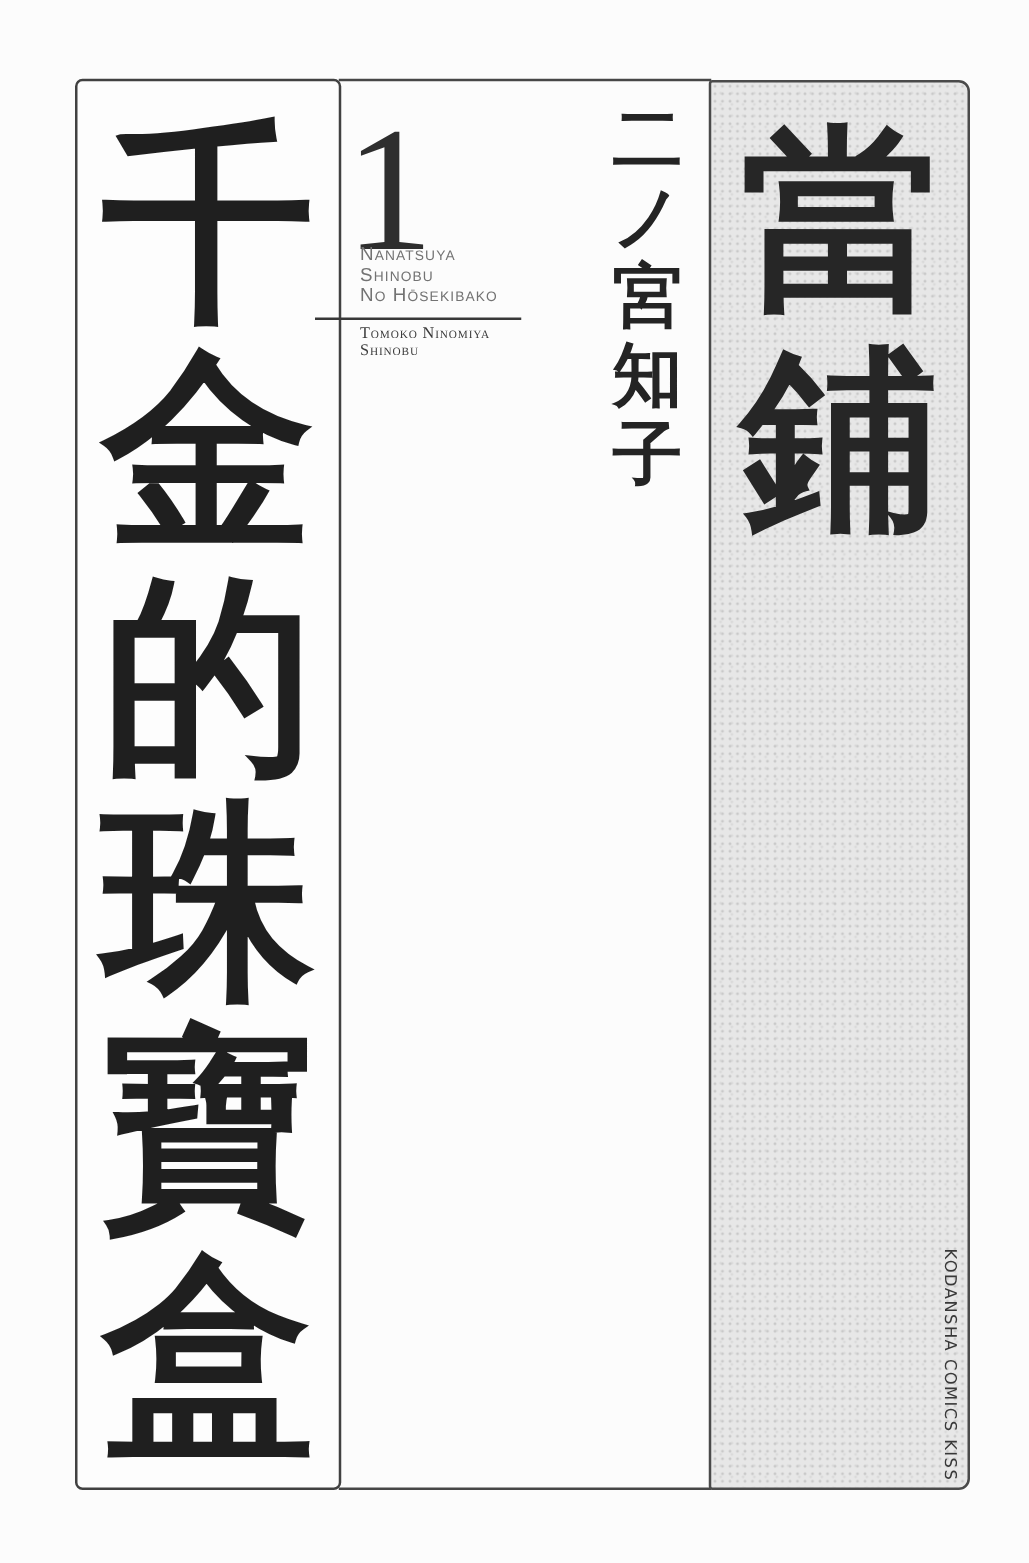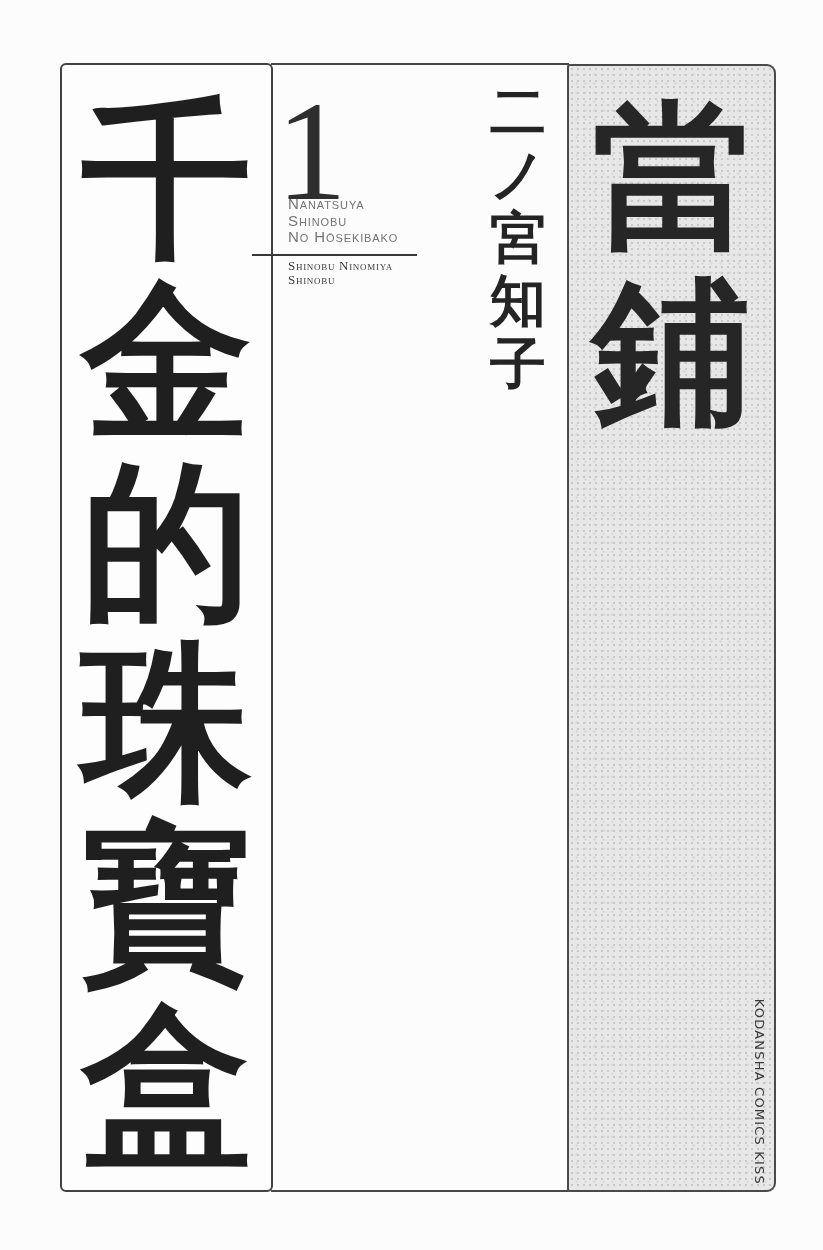--- a/index.html
+++ b/index.html
@@ -159,21 +159,21 @@
 
   <div class="series-romaji">
     <div>Nanatsuya</div>
     <div>Shinobu</div>
     <div>No Hōsekibako</div>
   </div>
 
   <div class="credit-rule"></div>
 
   <div class="credits">
-    <div>Shinobu Ninomiya</div>
+    <div>Tomoko Ninomiya</div>
     <div>Shinobu</div>
   </div>
 
   <div class="author">
     <div class="author-char">二</div>
     <div class="author-char">ノ</div>
     <div class="author-char">宮</div>
     <div class="author-char">知</div>
     <div class="author-char">子</div>
   </div>

